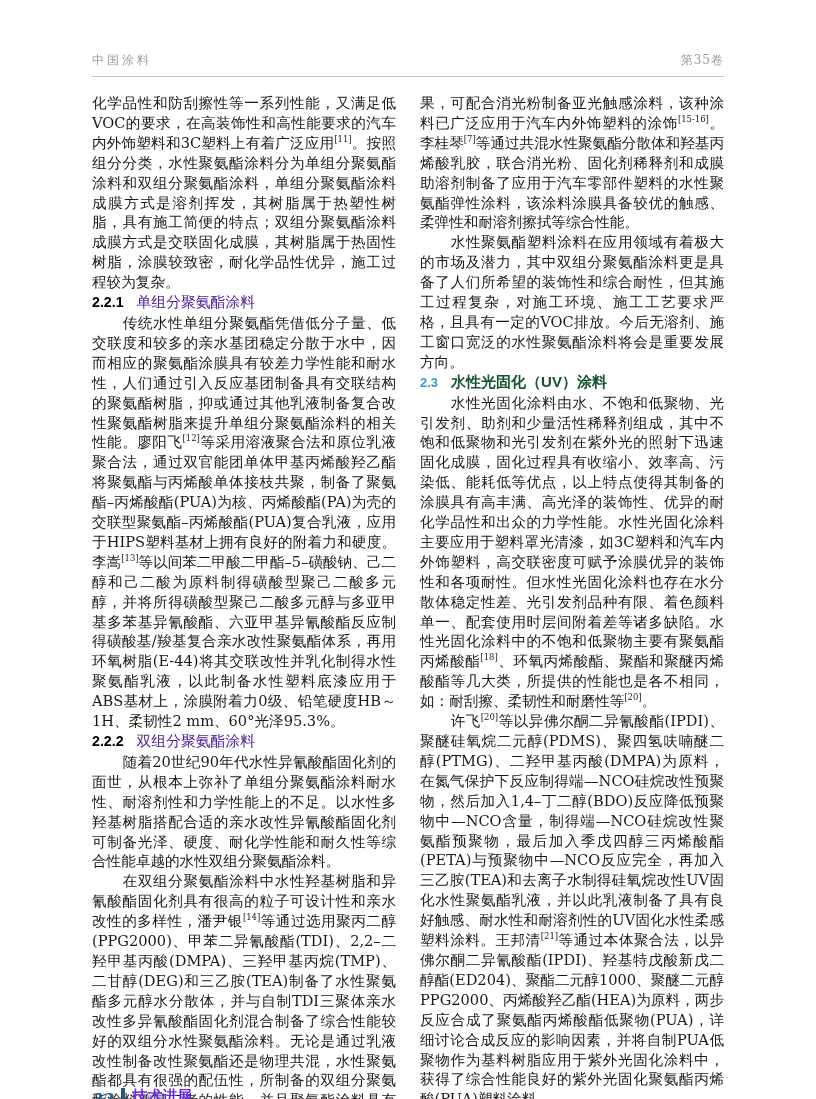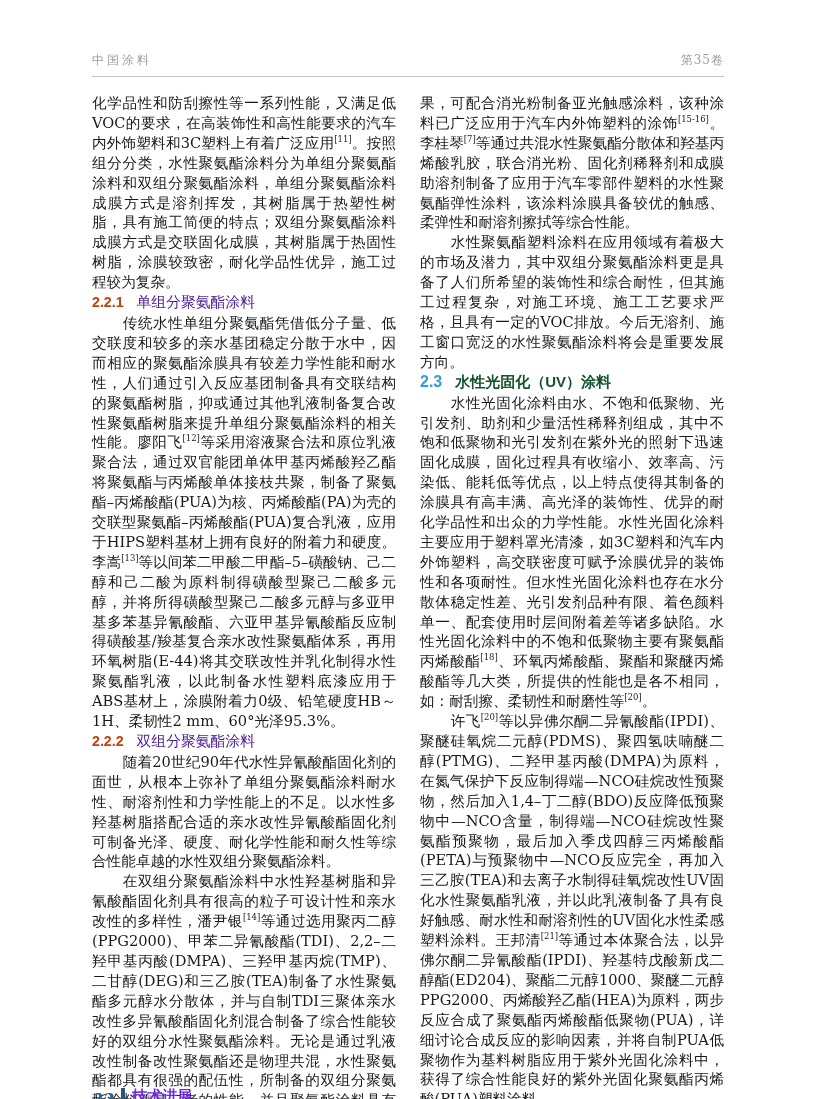--- a/index.html
+++ b/index.html
@@ -23,29 +23,29 @@
     display:flex; gap:24px;
   }
   .col { width:304px; font-size:14.6px; line-height:19.9px; text-align:justify; color:#191919; }
   .col p { margin:0; }
   .para { text-indent:2.1em; }
   .para-cont { text-indent:0; }
   sup { font-size:0.58em; line-height:0; vertical-align:super; letter-spacing:0; }
   
   .h3 { margin:0; font-size:14.8px; line-height:19.9px; font-weight:normal; text-align:left; }
   .h3 .h-num {
-    color:#c2410c; font-family:"Liberation Sans","DejaVu Sans",sans-serif;
+    color:#000000; font-family:"Liberation Sans","DejaVu Sans",sans-serif;
     font-weight:bold; margin-right:13px; font-size:14.2px;
   }
   .h3 .h-title { color:#4c1d95; }
   
   .h2 { margin:0; font-size:15px; line-height:19.9px; font-weight:normal; text-align:left; }
   .h2 .h-num {
     color:#2f9ed6; font-family:"Liberation Sans","DejaVu Sans",sans-serif;
-    font-weight:bold; margin-right:13px; font-size:16px;
+    font-weight:bold; margin-right:13px; font-size:13px;
   }
   .h2 .h-title {
     color:#14532d; font-weight:bold;
     font-family:"Liberation Sans","DejaVu Sans",sans-serif;
     margin-top:20px;
   }
   
   .footer {
     position:absolute; left:92px; top:1088px;
     display:flex; 

